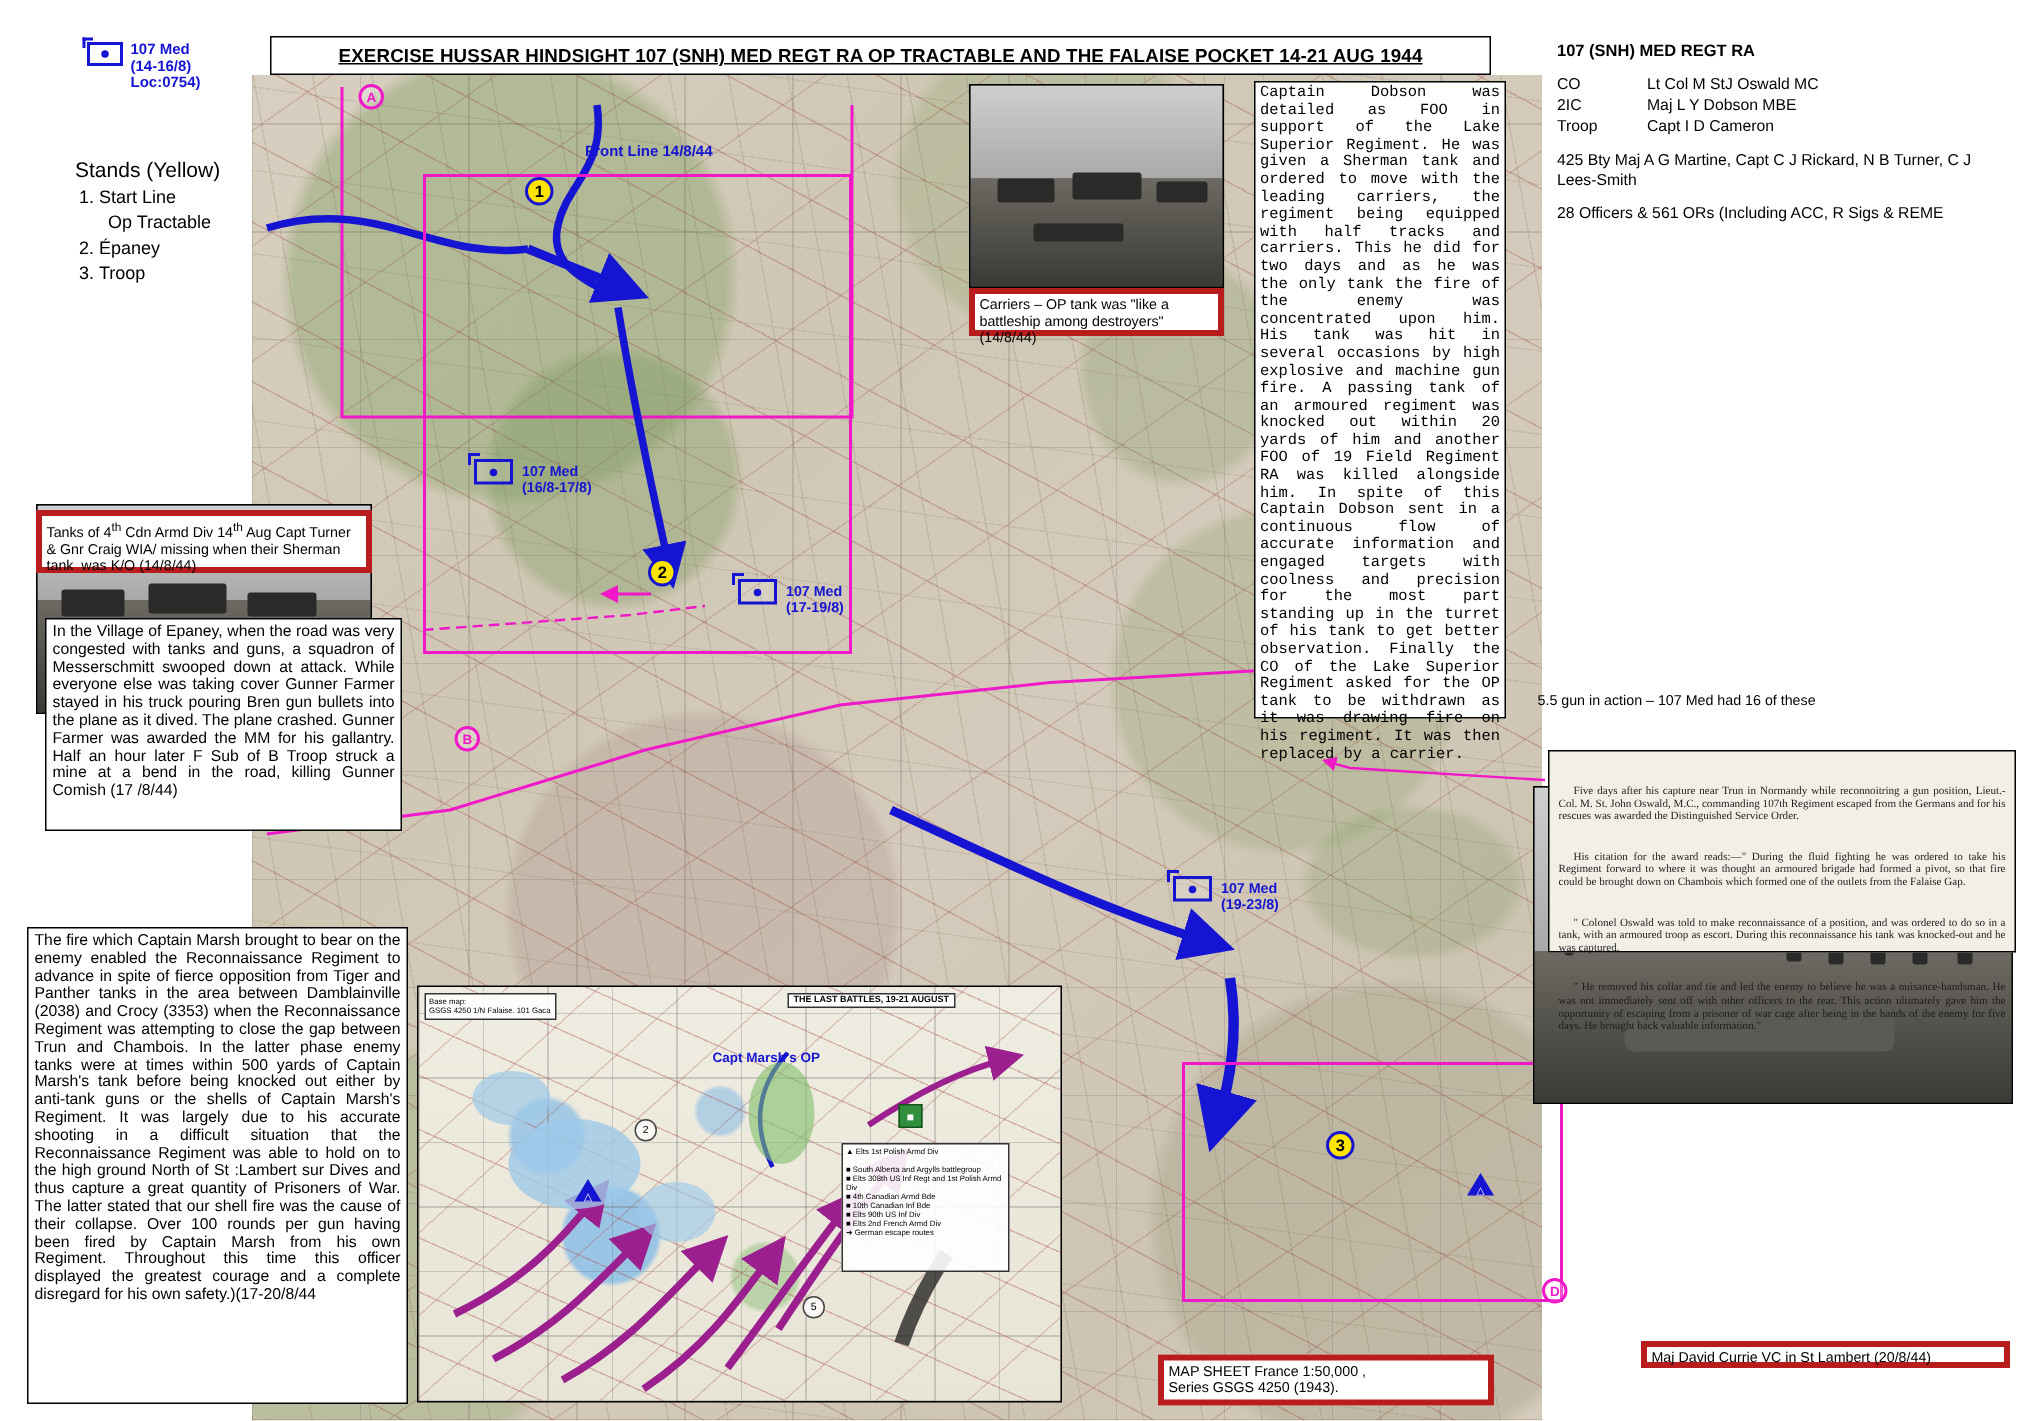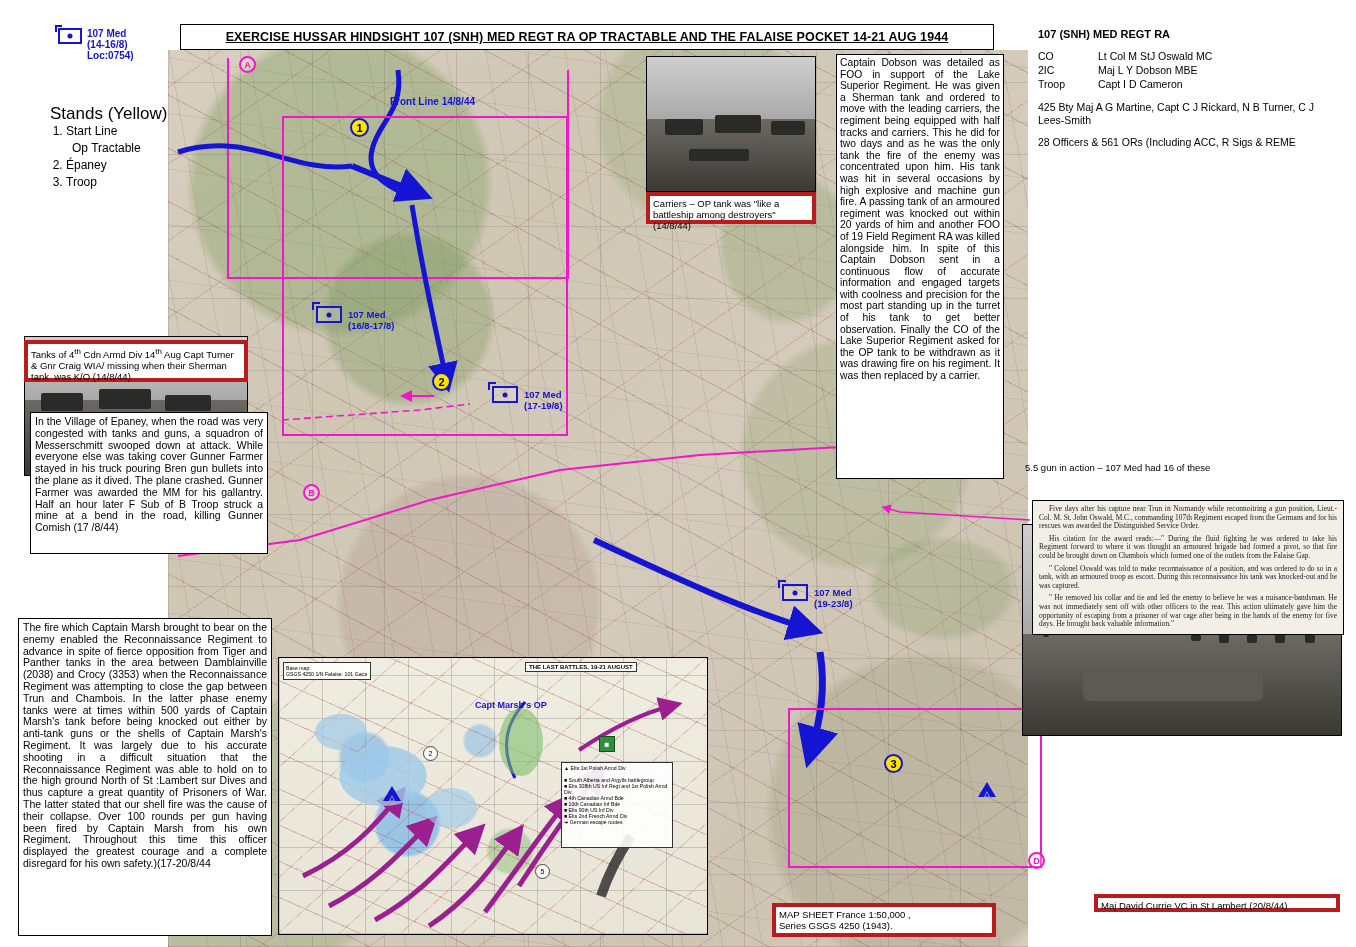--- a/index.html
+++ b/index.html
@@ -91,47 +91,48 @@
     content:"";position:absolute;left:50%;top:50%;width:5px;height:5px;
     background:#1414d2;border-radius:50%;transform:translate(-50%,-50%);
   }
   #legend-107 .sym:after{
     content:"";position:absolute;left:-5px;top:-5px;width:5px;height:5px;
     border-left:2px solid #1414d2;border-top:2px solid #1414d2;
   }
   .blue-lbl{color:#1414d2;font-size:10px;font-weight:bold;line-height:11px;}
 
   #stands{left:50px;top:105px;width:130px;font-size:12px;line-height:17px;}
-  #stands .hdr{font-size:17px;margin-bottom:1px;}
+  #stands .hdr{font-size:14px;margin-bottom:1px;}
   #stands ol{margin:0;padding-left:16px;}
 
   
   #unit-block{left:1038px;top:28px;width:300px;font-size:10.5px;line-height:13px;}
   #unit-block .hdr{font-weight:bold;font-size:11px;margin-bottom:9px;}
   #unit-block table{border-collapse:collapse;font-size:10.5px;}
   #unit-block td{padding:0 6px 1px 0;vertical-align:top;}
   #unit-block p{margin:9px 0 0 0;}
 
   
   #dobson{
     left:836px;top:54px;width:168px;height:425px;
     background:#fff;border:1px solid #000;
     font-size:10.3px;line-height:11.6px;text-align:justify;padding:2px 3px;
     box-sizing:border-box;
+    font-family:Liberation Mono, monospace;
   }
 
   
   #oswald{
     left:1032px;top:500px;width:312px;height:135px;
     background:#f2efe6;border:1px solid #000;
     font-family:"Liberation Serif", serif;
     font-size:7.4px;line-height:8.6px;text-align:justify;
     padding:4px 6px;box-sizing:border-box;color:#1c1c1c;
   }
-  #oswald p{margin:0 0 4px 0;text-indent:10px;}
+  #oswald p{margin:18px 0 4px 0;text-indent:10px;}
 
   
   .pink-box{
     position:absolute;border:2px solid #f018c8;box-sizing:border-box;
   }
   .unit-sym{
     position:absolute;width:26px;height:17px;border:2px solid #1414d2;
     background:rgba(255,255,255,.15);box-sizing:border-box;
   }
   .unit-sym:before{

